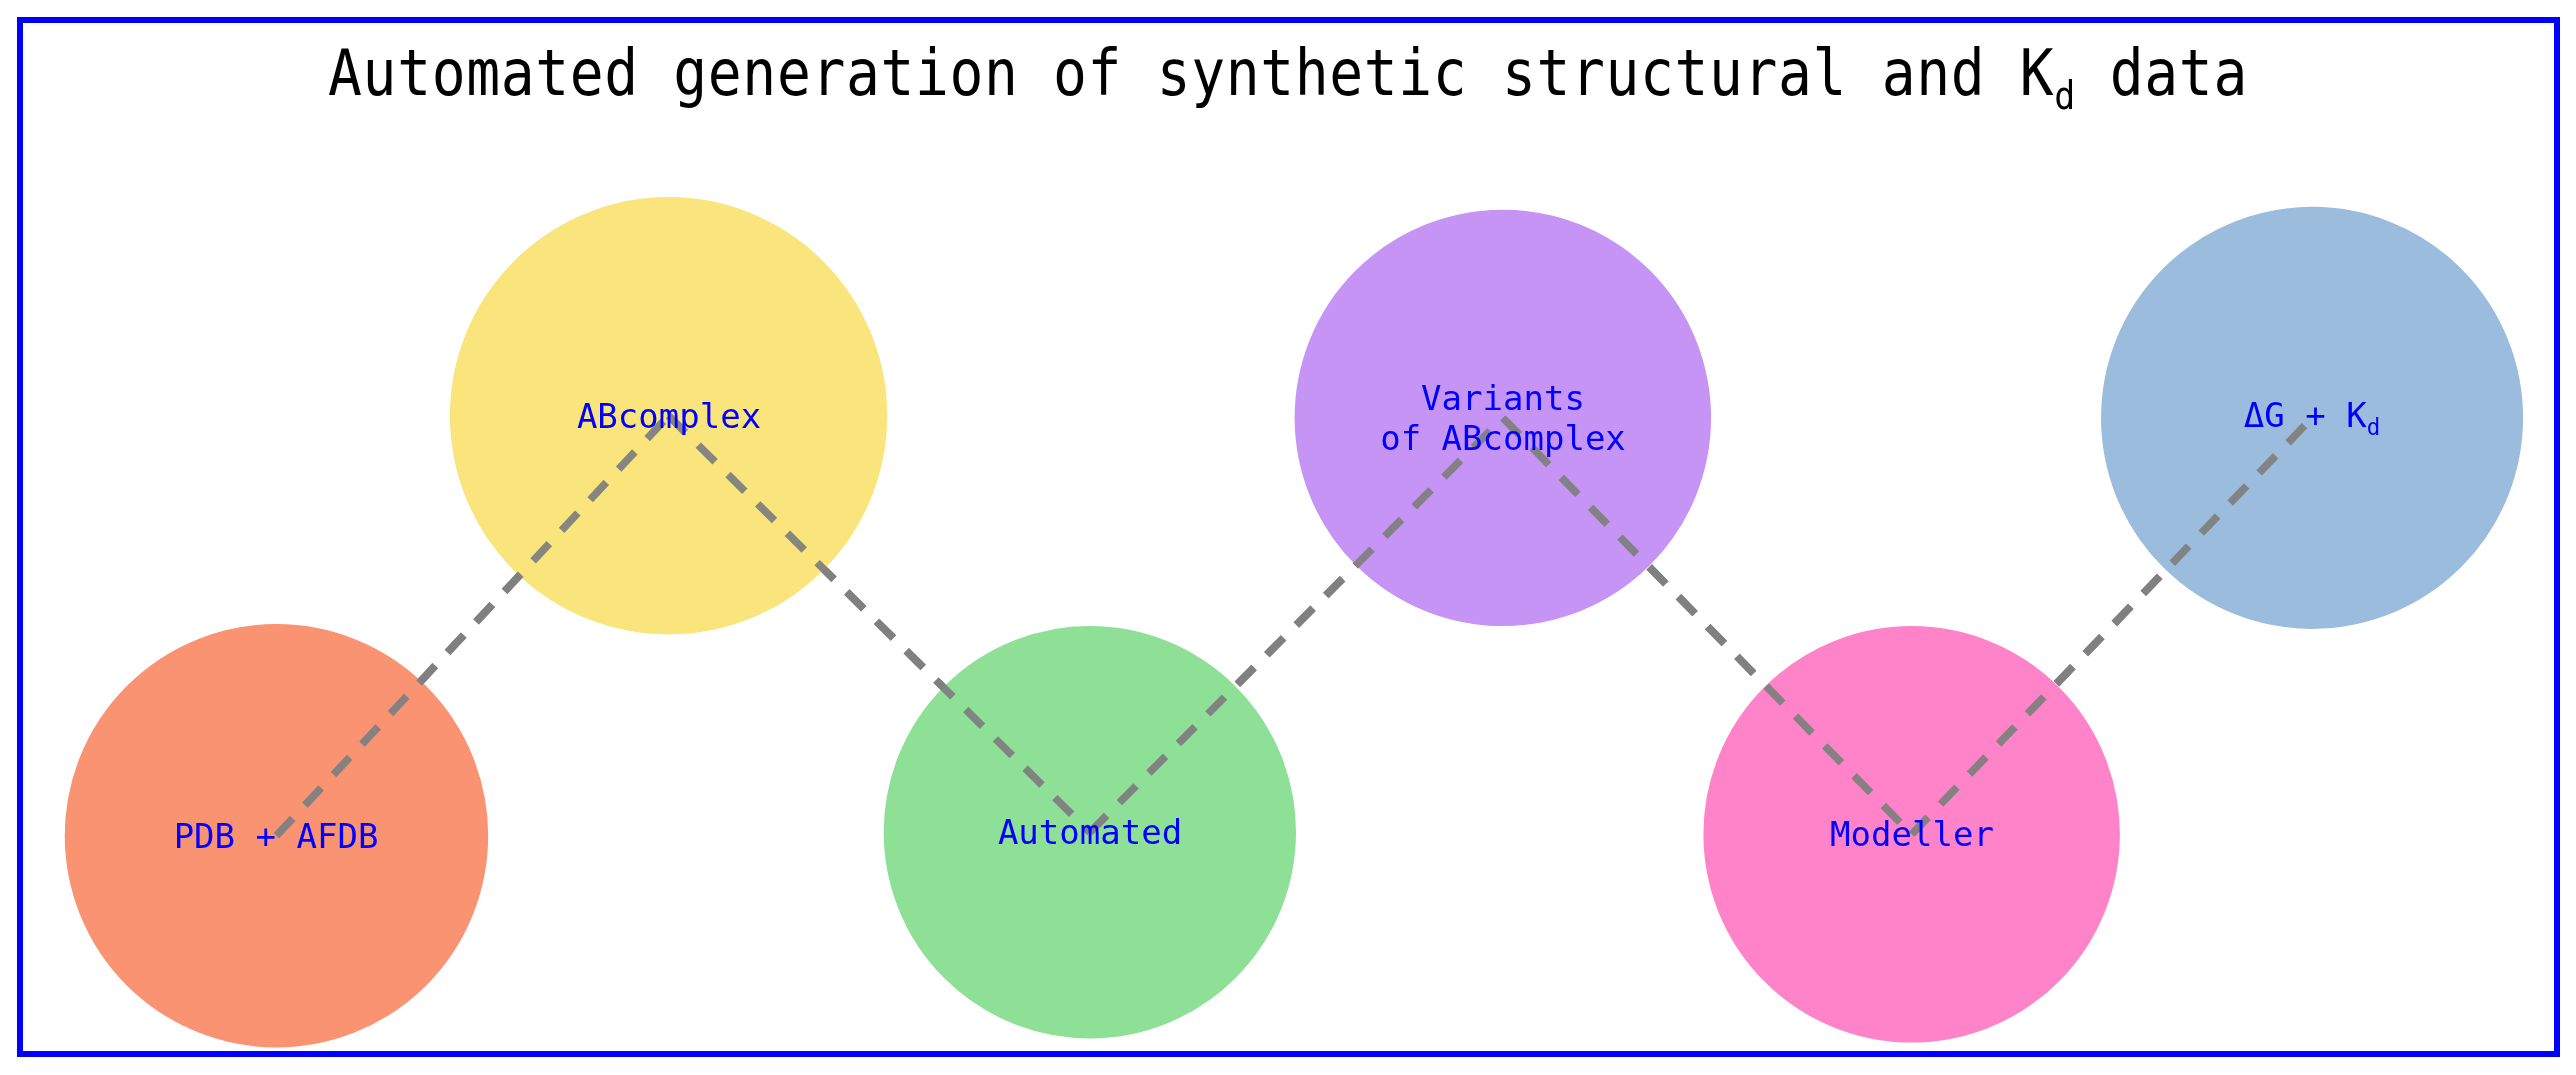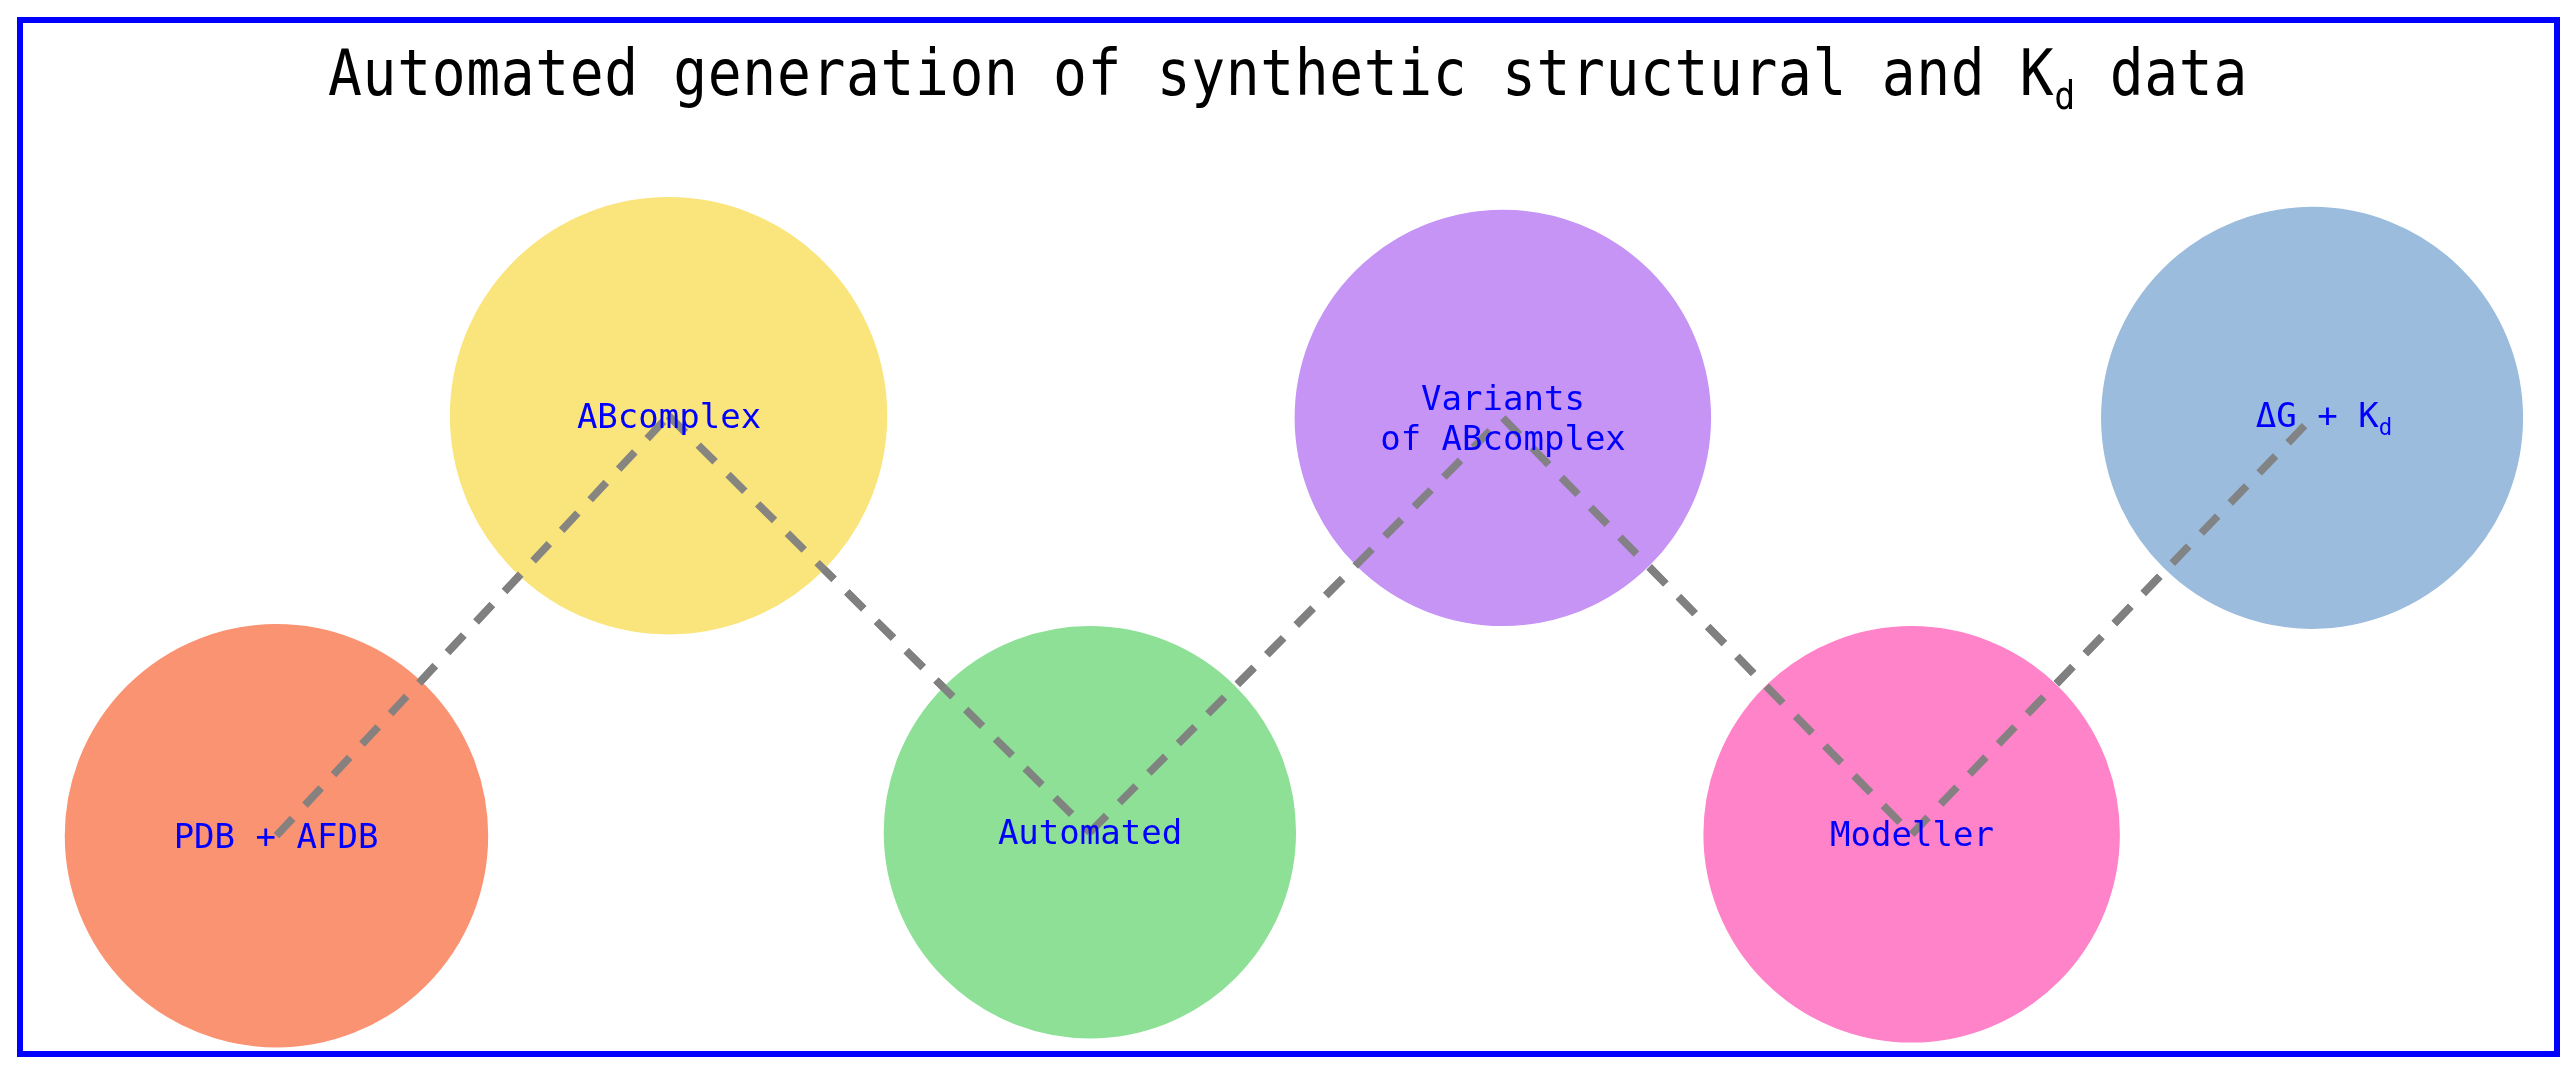--- a/index.html
+++ b/index.html
@@ -115,21 +115,21 @@
 
   <div id="labels-layer">
       <div class="node-label" style="left: 276px; top: 836px;"><span>PDB + AFDB</span></div>
       <div class="node-label" style="left: 669px; top: 416px;"><span>ABcomplex</span></div>
       <div class="node-label" style="left: 1090px; top: 832px;"><span>Automated</span></div>
       <div class="node-label" style="left: 1503px; top: 418px;">
         <div>Variants</div>
         <div>of ABcomplex</div>
       </div>
       <div class="node-label" style="left: 1912px; top: 834px;"><span>Modeller</span></div>
-      <div class="node-label" style="left: 2312px; top: 418px; margin-left: 12px;"><span>ΔG + K</span><span class="sub">d</span></div>
+      <div class="node-label" style="left: 2312px; top: 418px;"><span>ΔG + K</span><span class="sub">d</span></div>
     </div>
 
   <div id="title">
     <span>Automated generation of synthetic structural and K</span><span class="sub">d</span><span> data</span>
   </div>
 
   <div id="frame"></div>
 
 </div>
 

